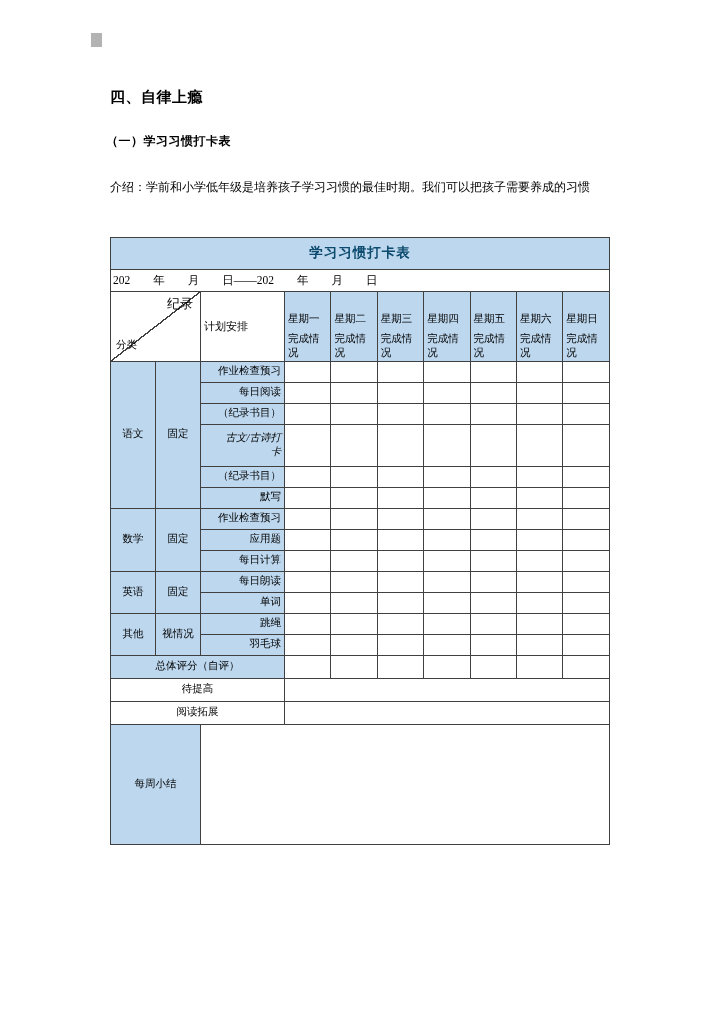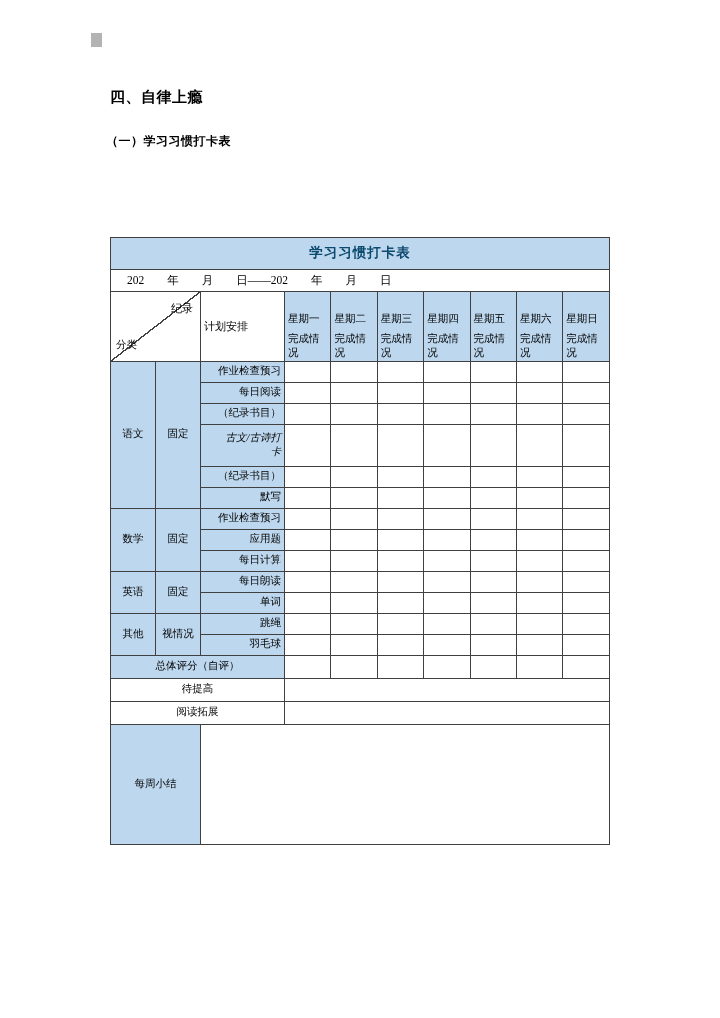--- a/index.html
+++ b/index.html
@@ -21,26 +21,26 @@
 
   tr.rt{height:32px;}
   tr.rd{height:22px;}
   tr.rh{height:62px;}
   tr.r21{height:21px;}
   tr.r42{height:42px;}
   tr.r23{height:23px;}
   tr.r120{height:120px;}
 
   .title-cell{background:#BDD7EE;color:#0c4a6e;font-weight:bold;font-size:13.5px;text-align:center;letter-spacing:1px;}
-  .date-cell{font-size:11.5px;text-align:left;padding-left:16px;}
+  .date-cell{font-size:11.5px;text-align:left;padding-left:2px;}
 
   .diag{position:relative;padding:0;}
   .diag::before{content:"";position:absolute;inset:0;
     background:linear-gradient(to bottom right,transparent calc(50% - 0.7px),#404040 calc(50% - 0.7px),#404040 calc(50% + 0.7px),transparent calc(50% + 0.7px));}
-  .corner-top{position:absolute;top:9px;right:7px;font-size:11px;}
+  .corner-top{position:absolute;top:3px;right:7px;font-size:13px;}
   .corner-bottom{position:absolute;bottom:8px;left:5px;font-size:10.5px;}
 
   .plan-h{font-size:11px;}
   .dayh{vertical-align:top;padding-top:20px;}
   .dayname{margin-bottom:6px;}
   .status{width:34px;word-break:break-all;}
 
   .subject{text-align:center;}
   .task{text-align:right;}
   .wrap-narrow{display:inline-block;width:62px;word-break:break-all;vertical-align:middle;font-style:italic;}
@@ -49,20 +49,21 @@
 <body>
 
 <div class="page">
 
   <div class="stray-mark"></div>
 
   <div class="h1">四、自律上瘾</div>
   <div class="h2">（一）学习习惯打卡表</div>
 
   <div class="intro">
+    <div class="line">介绍：学前和小学低年级是培养孩子学习习惯的最佳时期。我们可以把孩子需要养成的习惯</div>
   </div>
 
   <div class="tablewrap">
     <table>
       <colgroup>
         <col style="width:45px">
           <col style="width:45px">
           <col style="width:84px">
         <col style="width:46.4px">
           <col style="width:46.4px">

